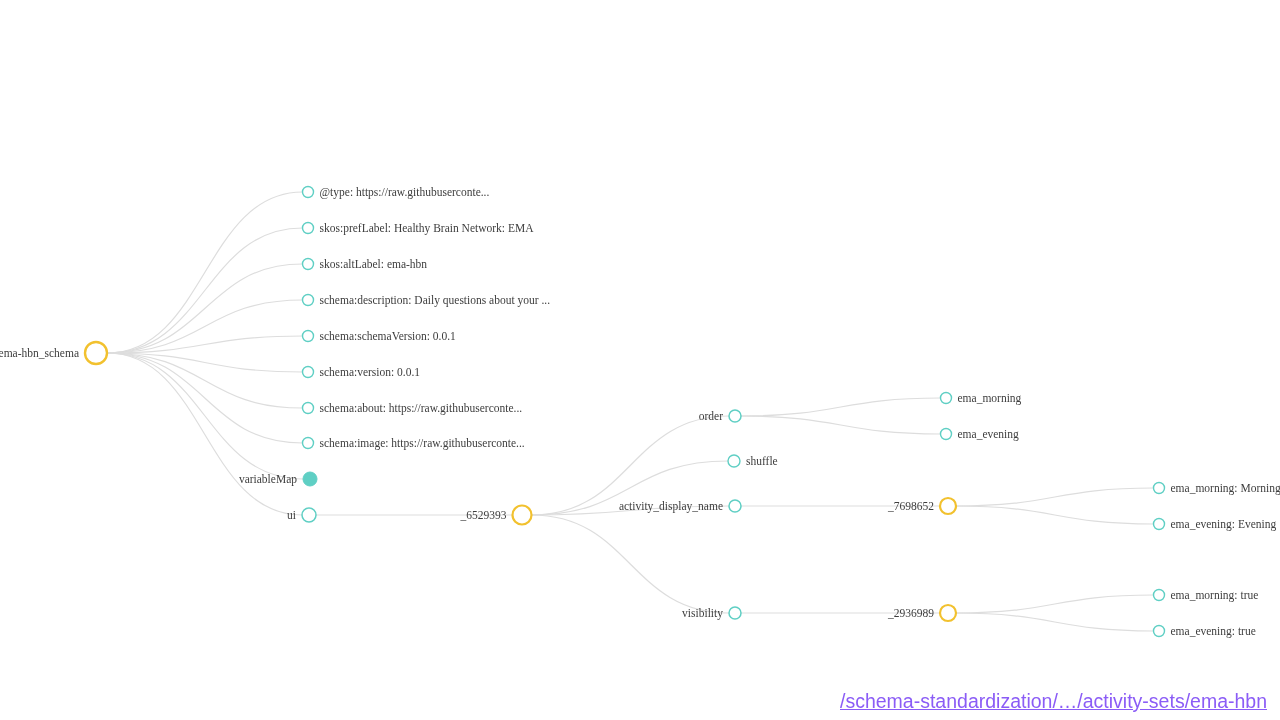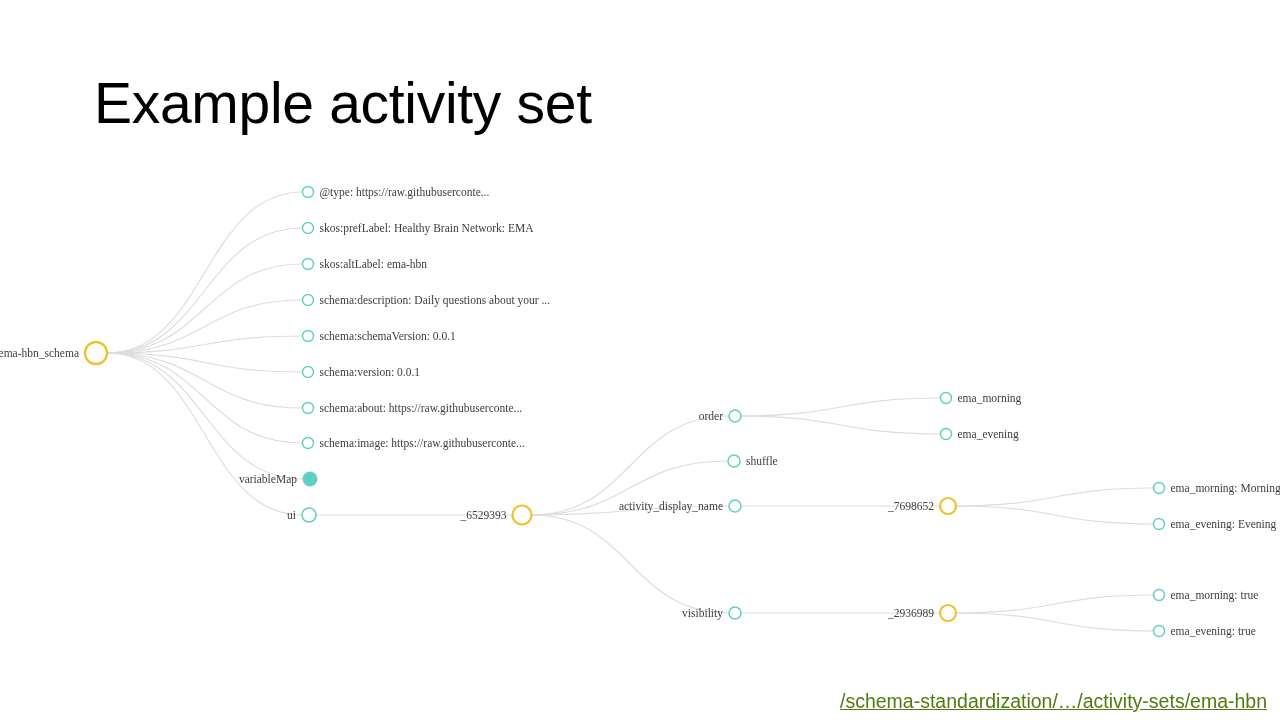--- a/index.html
+++ b/index.html
@@ -70,32 +70,31 @@
     fill: #ffffff;
     stroke: #f2c12e;
     stroke-width: 2.2;
   }
   #source-link {
     position: absolute;
     left: 840px;
     top: 690px;
     font-family: "Liberation Sans", sans-serif;
     font-size: 19.5px;
-    color: #4d7c0f;
+    color: #8b5cf6;
     text-decoration: underline;
     white-space: nowrap;
     cursor: pointer;
   }
 </style>
 </head>
 <body>
 
 <div id="slide">
 
-  <div id="slide-title">Example activity set</div>
 
   <svg id="tree-svg" viewBox="0 0 1280 720">
     <g id="edges-layer">
         <path d="M107,353C204.75,353 204.75,192 302.5,192" class="edge"></path>
         <path d="M107,353C204.75,353 204.75,228 302.5,228" class="edge"></path>
         <path d="M107,353C204.75,353 204.75,264 302.5,264" class="edge"></path>
         <path d="M107,353C204.75,353 204.75,300 302.5,300" class="edge"></path>
         <path d="M107,353C204.75,353 204.75,336 302.5,336" class="edge"></path>
         <path d="M107,353C204.75,353 204.75,372 302.5,372" class="edge"></path>
         <path d="M107,353C204.75,353 204.75,408 302.5,408" class="edge"></path>

